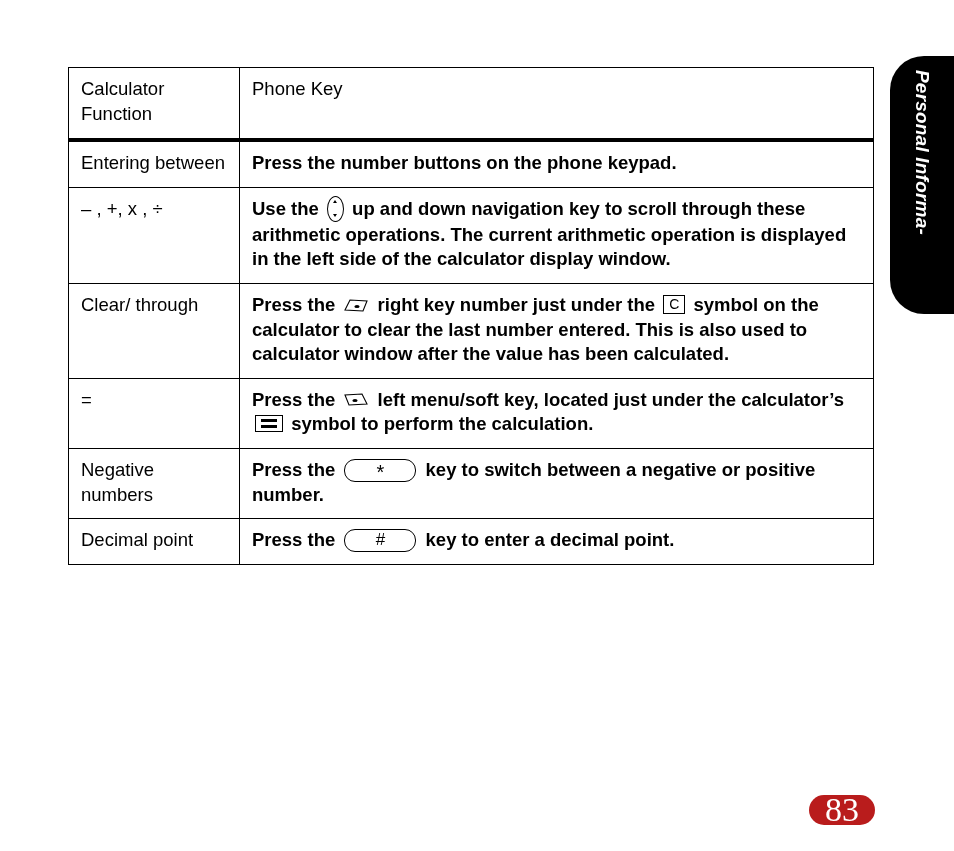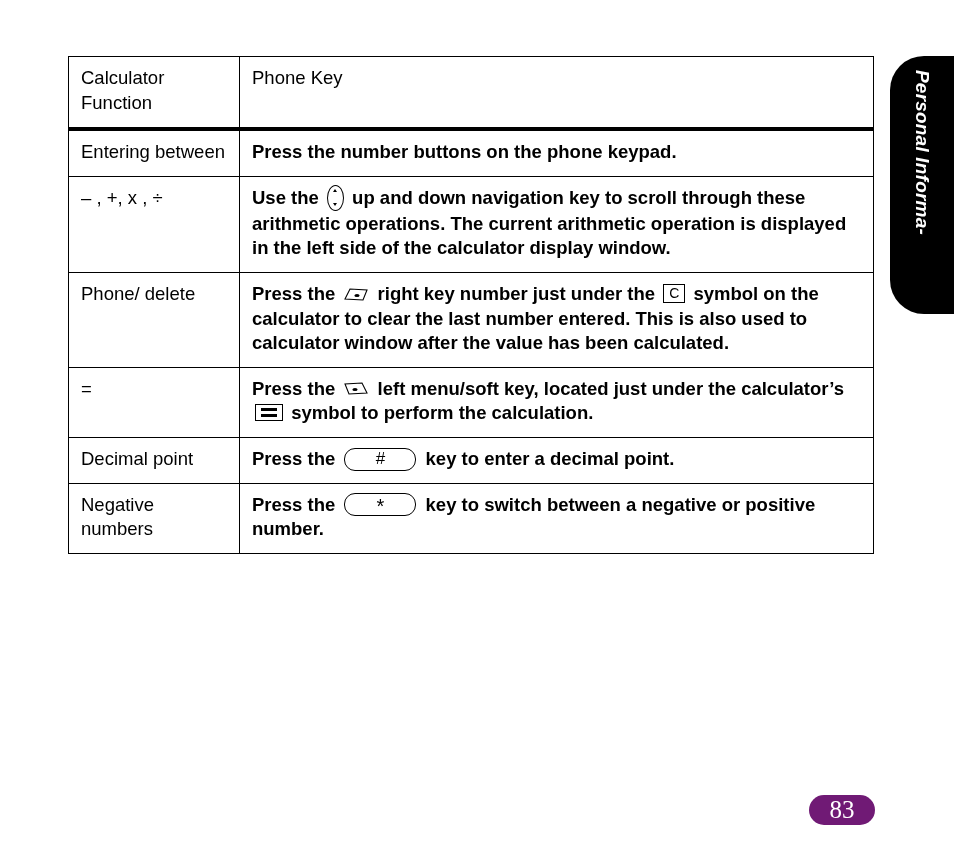--- a/index.html
+++ b/index.html
@@ -50,34 +50,34 @@
     white-space: nowrap;
   }
 
   
   .page-badge {
     position: absolute;
     left: 809px;
     top: 795px;
     width: 66px;
     height: 30px;
-    background: #701a75;
+    background: #b91c1c;
     border-radius: 15px;
     color: #ffffff;
     font-family: "Liberation Serif", serif;
-    font-size: 25px;
+    font-size: 34px;
     line-height: 30px;
     text-align: center;
   }
 
   
   .calc-table {
     position: absolute;
     left: 68px;
-    top: 56px;
+    top: 67px;
     width: 806px;
     border-collapse: collapse;
     table-layout: fixed;
   }
   .calc-table td {
     border: 1px solid #000000;
     vertical-align: top;
     padding: 9px 10px 11px 12px;
     font-size: 18.5px;
     line-height: 1.33;
@@ -200,37 +200,37 @@
     </tr>
   <tr>
         <td class="col-fn">Entering between</td>
         <td><span class="cell-text">Press the number buttons on the phone keypad.</span></td>
       </tr>
       <tr>
         <td class="col-fn">– , +, x , ÷</td>
         <td><span class="cell-text">Use the </span><span class="glyph nav-key"></span><span class="cell-text"> up and down navigation key to scroll through these arithmetic operations. The current arithmetic operation is displayed in the left side of the calculator display window.</span></td>
       </tr>
       <tr>
-        <td class="col-fn">Phone/ delete</td>
+        <td class="col-fn">Clear/ through</td>
         <td><span class="cell-text">Press the </span><span class="glyph soft-key-right"><svg viewBox="0 0 26 17" width="26" height="17">
               <path d="M2 13 L7 3 L24 4 L20 14 Z" fill="none" stroke="#000" stroke-width="1.1"></path>
               <ellipse cx="14" cy="9.5" rx="2.6" ry="1.5" fill="#000"></ellipse>
             </svg></span><span class="cell-text"> right key number just under the </span><span class="glyph box-c">C</span><span class="cell-text"> symbol on the calculator to clear the last number entered. This is also used to calculator window after the value has been calculated.</span></td>
       </tr>
       <tr>
         <td class="col-fn">=</td>
         <td><span class="cell-text"> Press the </span><span class="glyph soft-key-left"><svg viewBox="0 0 26 17" width="26" height="17">
               <path d="M24 13 L19 3 L2 4 L6 14 Z" fill="none" stroke="#000" stroke-width="1.1"></path>
               <ellipse cx="12" cy="9.5" rx="2.6" ry="1.5" fill="#000"></ellipse>
             </svg></span><span class="cell-text"> left menu/soft key, located just under the calculator’s </span><span class="glyph box-eq"></span><span class="cell-text"> symbol to perform the calculation.</span></td>
       </tr>
       <tr>
+        <td class="col-fn">Negative numbers</td>
+        <td><span class="cell-text">Press the </span><span class="glyph pill-key star">*</span><span class="cell-text"> key to switch between a negative or positive number.</span></td>
+      </tr>
+      <tr>
         <td class="col-fn">Decimal point</td>
         <td><span class="cell-text">Press the </span><span class="glyph pill-key">#</span><span class="cell-text"> key to enter a decimal point.</span></td>
       </tr>
-      <tr>
-        <td class="col-fn">Negative numbers</td>
-        <td><span class="cell-text">Press the </span><span class="glyph pill-key star">*</span><span class="cell-text"> key to switch between a negative or positive number.</span></td>
-      </tr>
     </tbody>
 </table>
 
 <div class="page-badge">83</div>
 
 </body></html>

